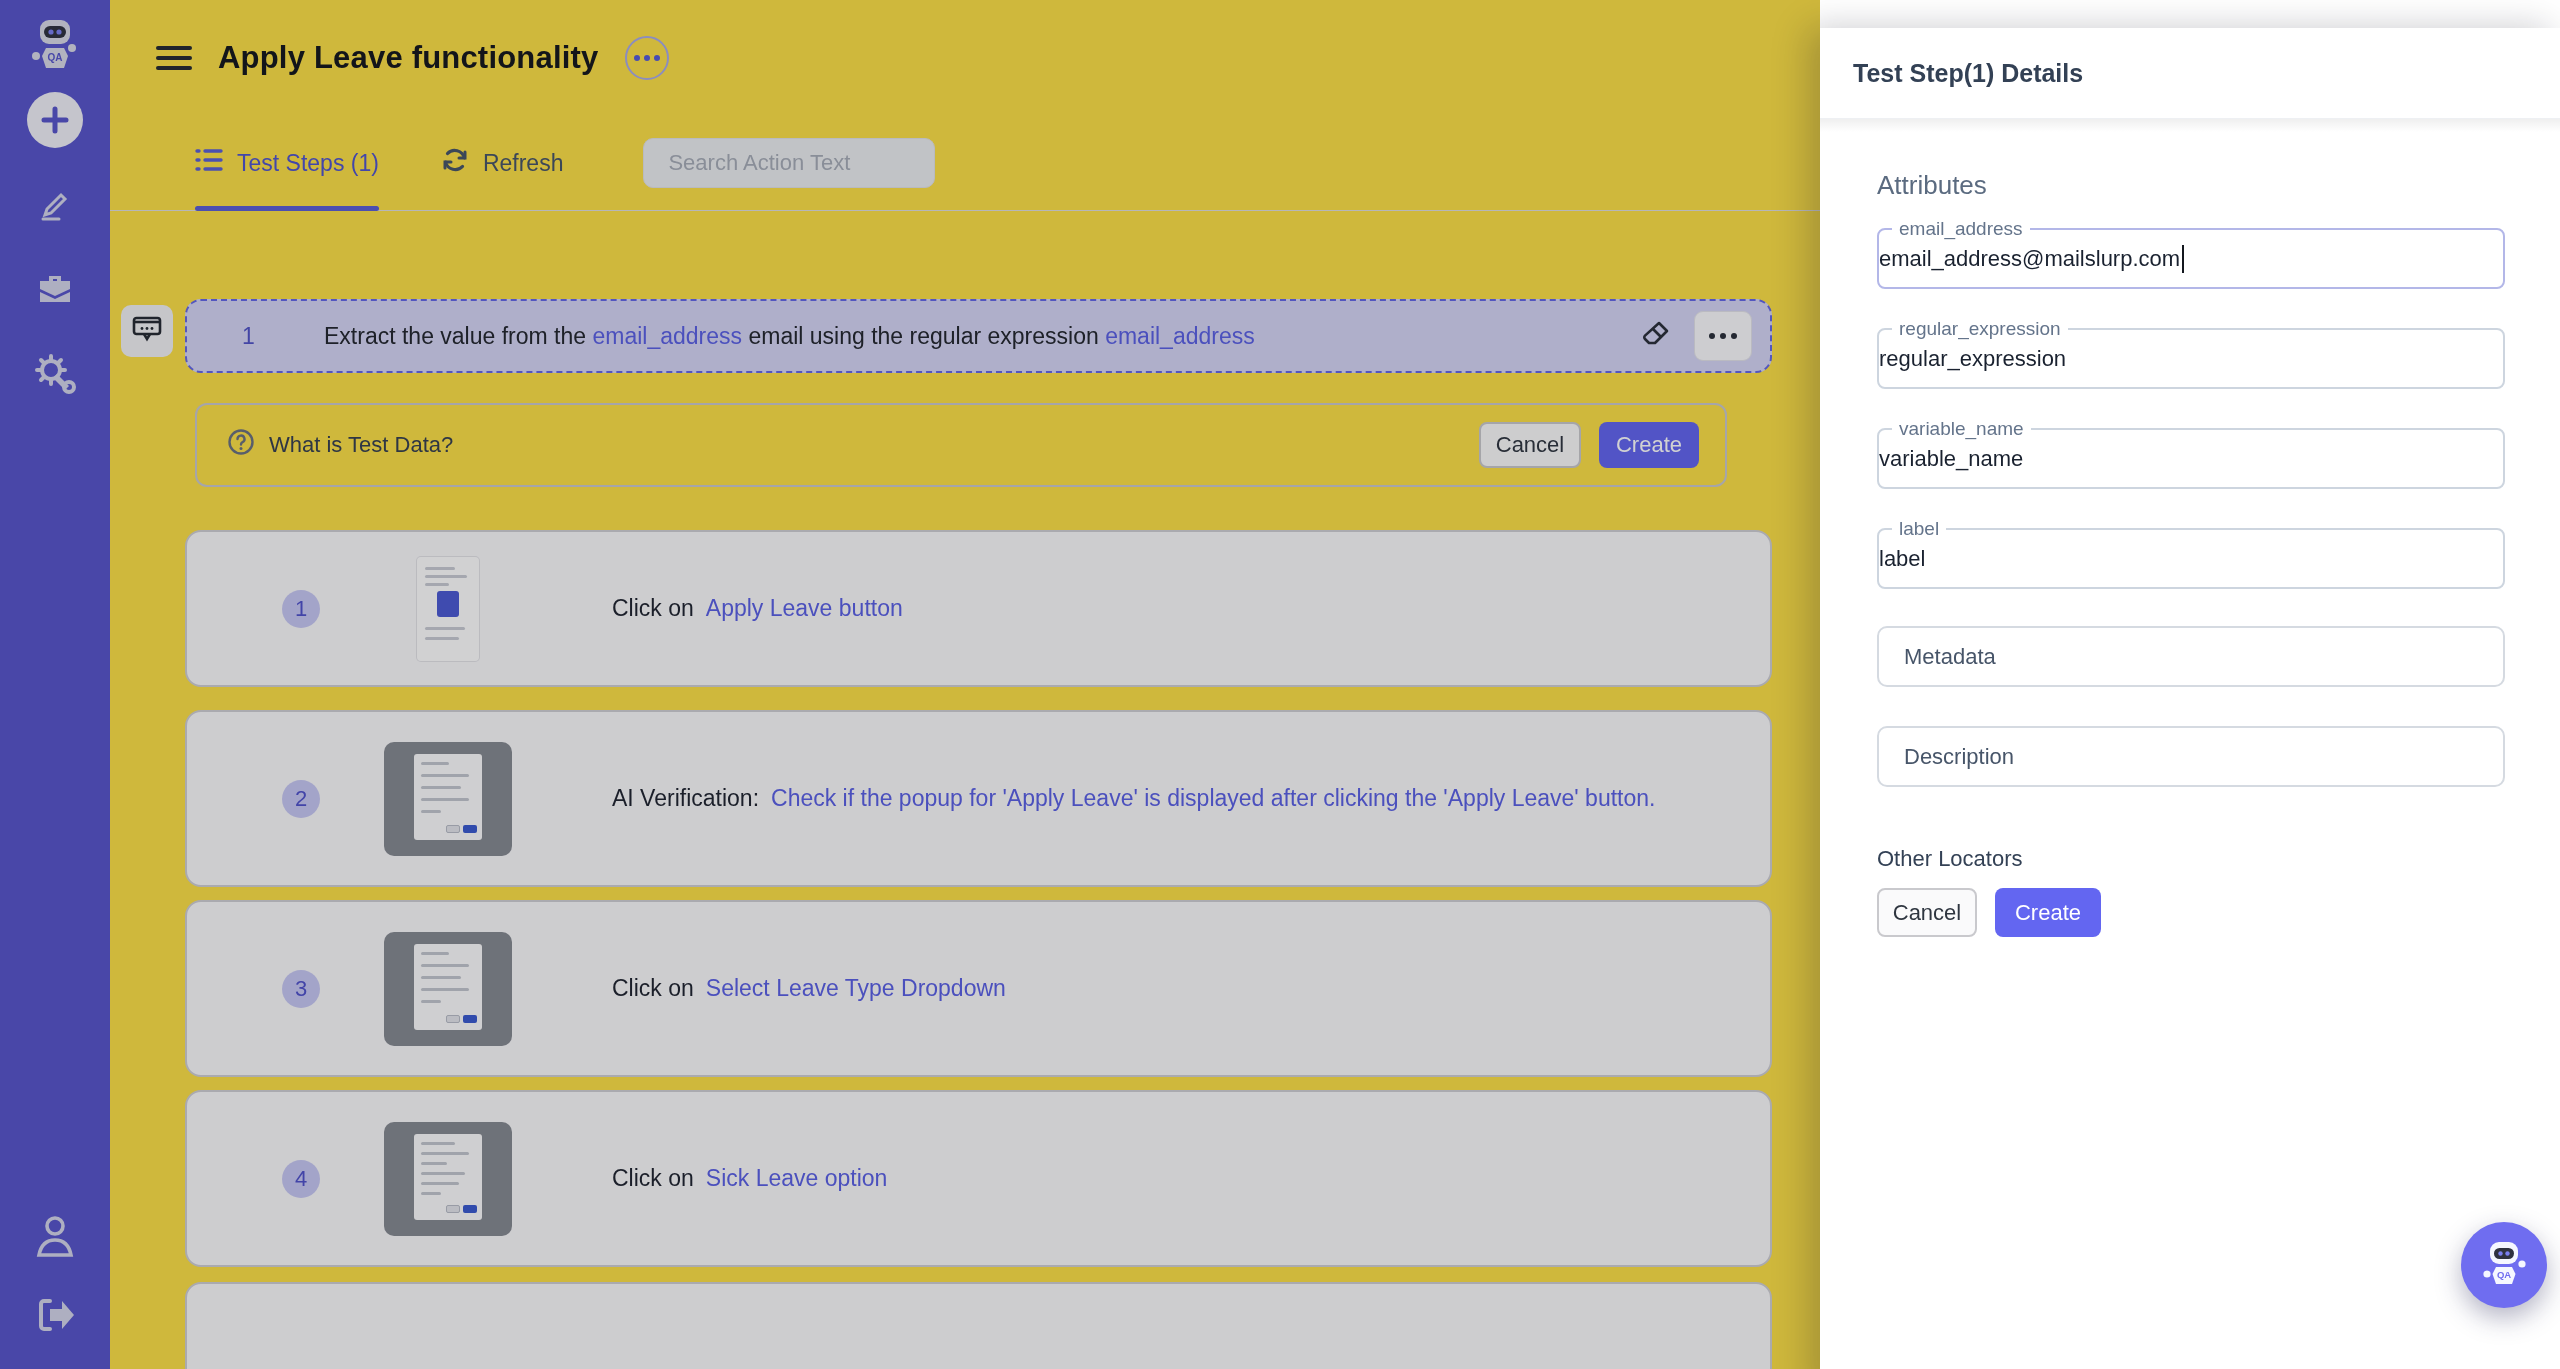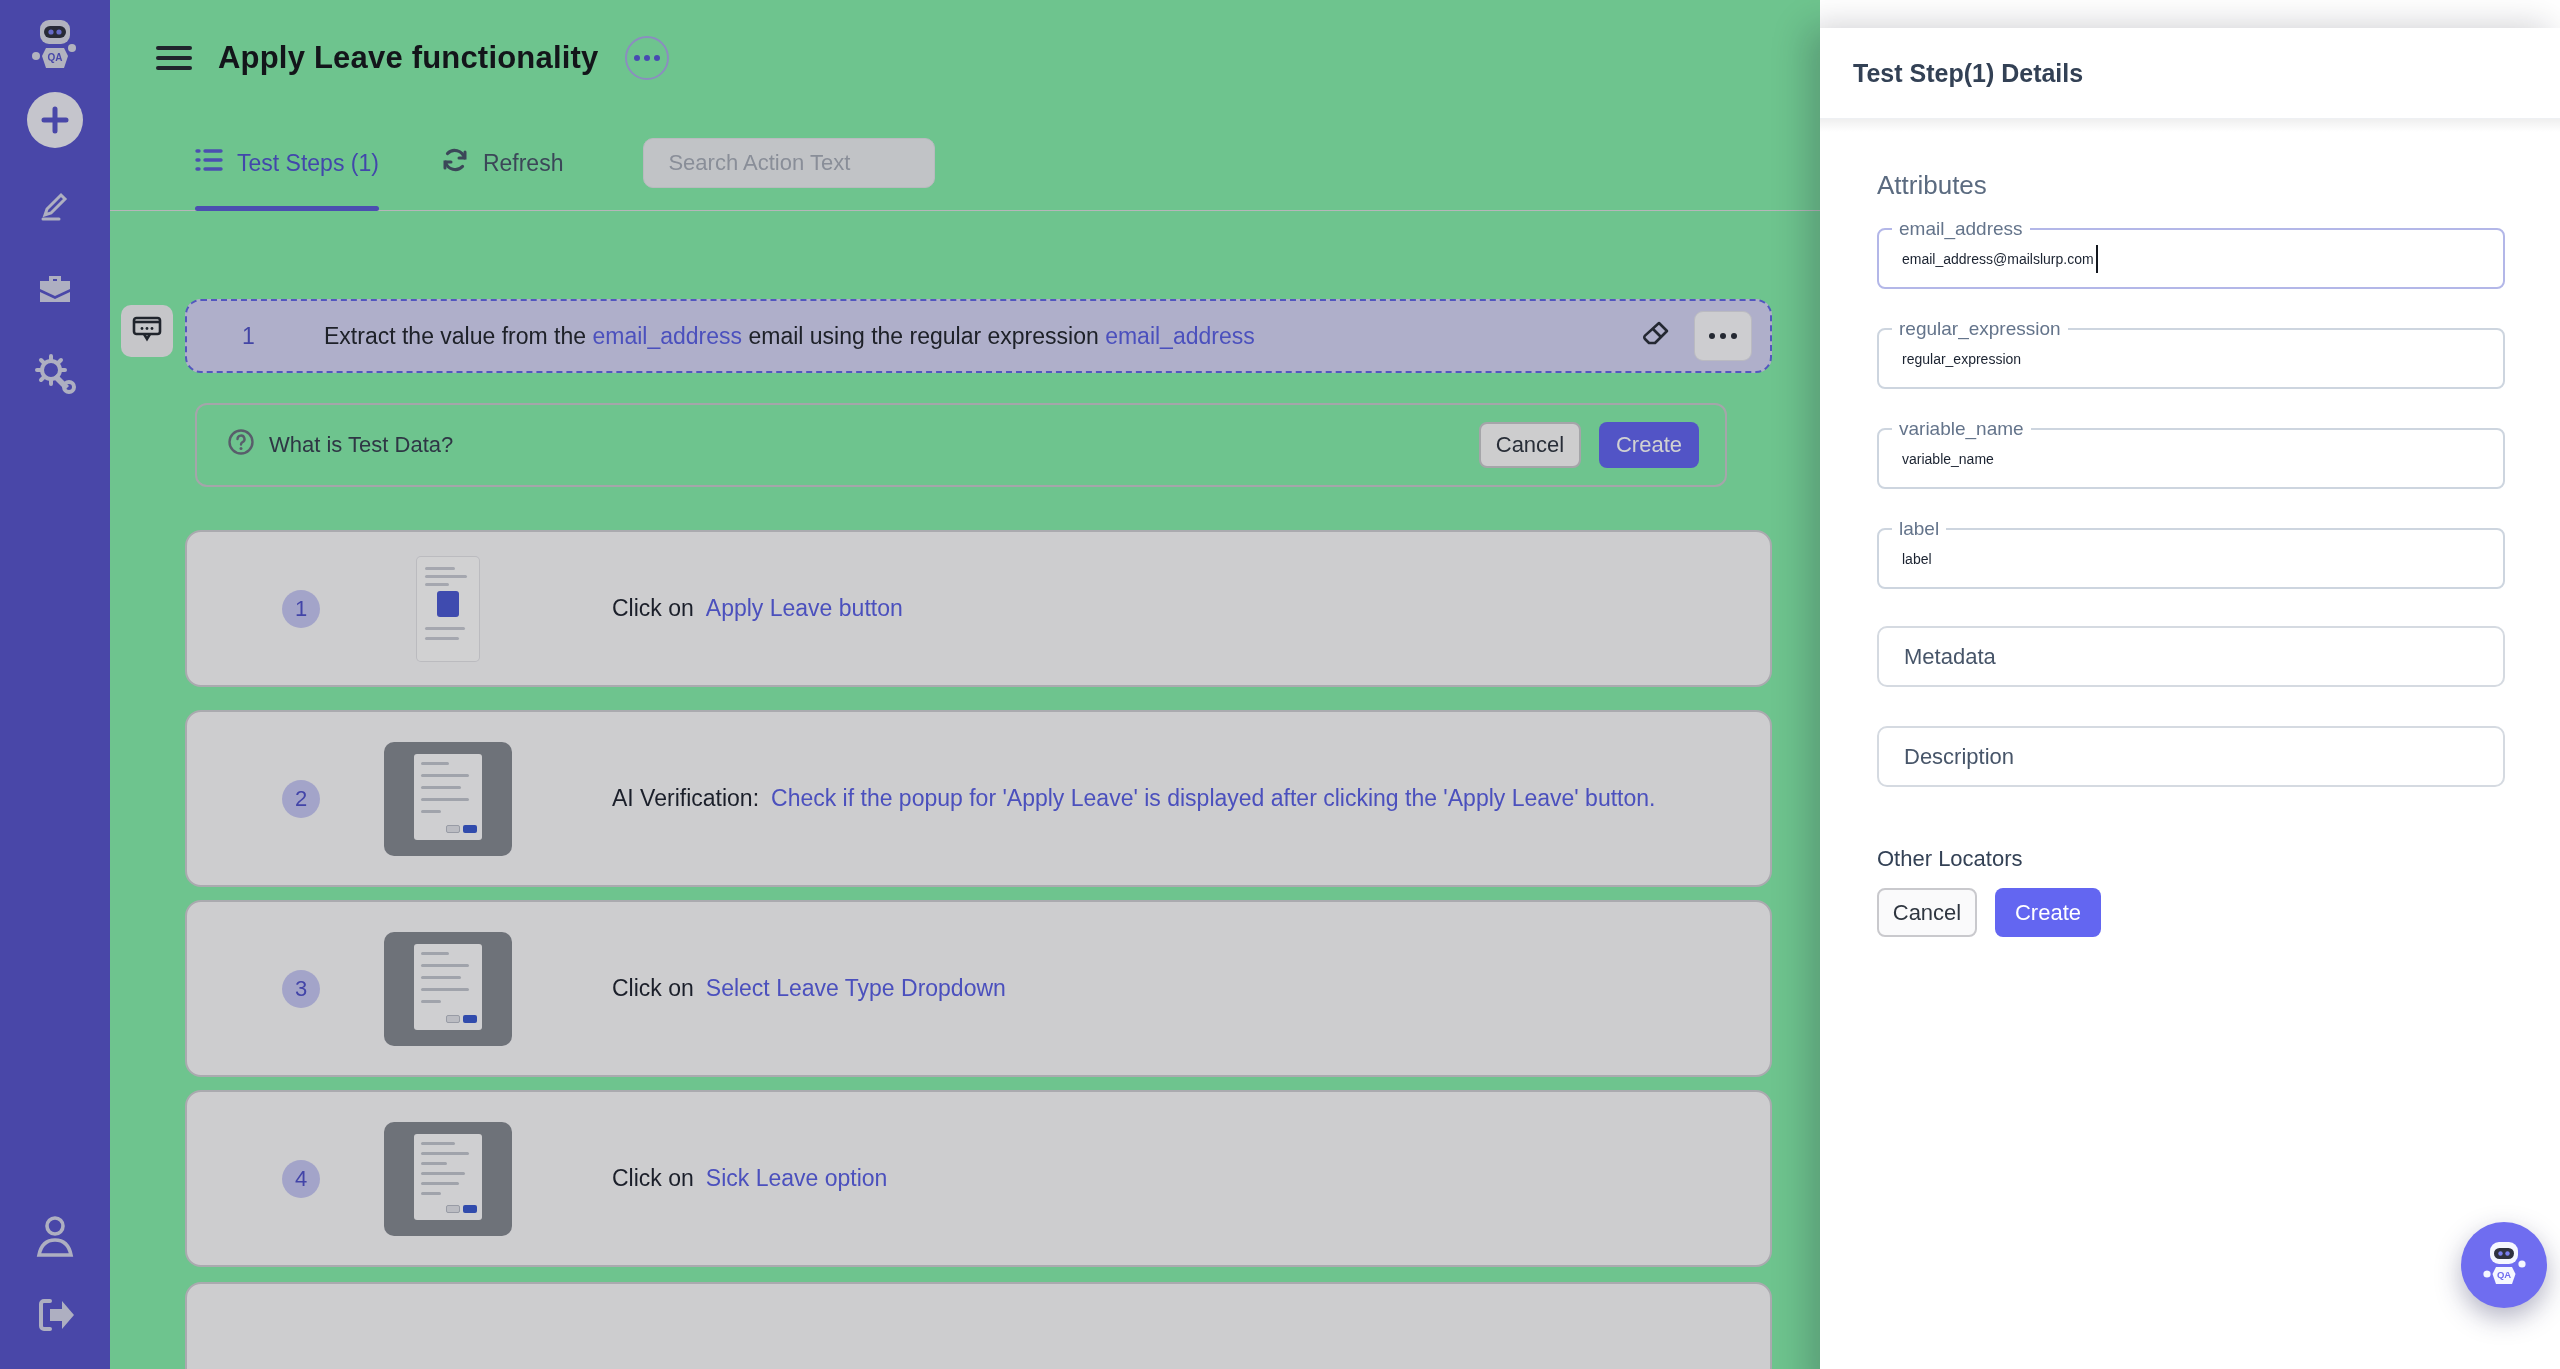--- a/index.html
+++ b/index.html
@@ -7,21 +7,21 @@
               font-family:"Liberation Sans", sans-serif; }
   .stage { position:relative; width:2508px; height:1369px; }
 
   
   .sidebar { position:absolute; left:0; top:0; width:110px; height:1369px; background:#5856cc; z-index:10; }
   .sb-item { position:absolute; left:0; width:110px; display:flex; justify-content:center; }
   .sb-icon svg { display:block; }
   .add-btn { width:56px; height:56px; border-radius:50%; background:#f1f1f8; display:flex; align-items:center; justify-content:center; cursor:pointer; }
 
   
-  .main { position:absolute; left:110px; top:0; width:1710px; height:1369px; background:#86efac; overflow:hidden; z-index:20; }
+  .main { position:absolute; left:110px; top:0; width:1710px; height:1369px; background:#fde047; overflow:hidden; z-index:20; }
   .app-header { position:absolute; left:0; top:0; width:1710px; height:116px; display:flex; align-items:center; padding-left:46px; }
   .burger { width:36px; cursor:pointer; }
   .burger div { height:4px; background:#262b33; border-radius:2px; margin:6px 0; }
   .page-title { margin-left:26px; font-size:31px; font-weight:bold; color:#15181d; letter-spacing:.2px; }
   .more-btn { margin-left:26px; width:44px; height:44px; border-radius:50%; border:2px solid #a9ace8; display:flex; align-items:center; justify-content:center; gap:4px; cursor:pointer; background:transparent; }
   .more-btn i { width:6px; height:6px; border-radius:50%; background:#565cd8; }
 
   .tabbar { position:absolute; left:0; top:116px; width:1710px; height:95px; border-bottom:1px solid #dedee2; display:flex; align-items:center; padding-left:85px; }
   .tab { display:flex; align-items:center; gap:14px; height:95px; position:relative; cursor:pointer; font-size:23px; color:#475569; font-weight:500; }
   .tab.active { color:#4f55cf; }
@@ -67,21 +67,21 @@
 
   
   .panel { position:absolute; left:1820px; top:0; width:740px; height:1369px; background:#fff; z-index:60; box-shadow:-12px 0 34px rgba(15,15,30,0.22);margin-top:28px; }
   .panel-header { height:90px; display:flex; align-items:center; padding-left:33px; }
   .panel-title { font-size:25px; font-weight:600; color:#334155; }
   .panel-divider { height:14px; background:linear-gradient(#00000010, transparent); border-top:1px solid #eef0f3; }
   .attributes-label { position:absolute; left:57px; top:142px; font-size:26px; color:#5b6b80; }
   .field { position:absolute; left:57px; width:628px; height:61px; border-radius:8px; border:2px solid #cdd5df; background:#fff; }
   .field.focused { border-color:#b3b7e8; }
   .field .flabel { position:absolute; top:-12px; left:13px; background:#fff; padding:0 7px; font-size:19px; color:#64748b; }
-  .field .fvalue { display:flex; align-items:center; height:100%; padding-left:23px; font-size:14px; color:#1a2230;text-align:right; }
+  .field .fvalue { display:flex; align-items:center; height:100%; font-size:22px; color:#1a2230;text-align:right; }
   .caret { display:inline-block; width:2px; height:28px; background:#14181f; margin-left:2px; }
   .accordion { position:absolute; left:57px; width:628px; height:61px; border-radius:10px; border:2px solid #d5dae1; display:flex; align-items:center; padding-left:25px; font-size:22px; color:#475569; cursor:pointer; }
   .other-locators { position:absolute; left:57px; top:818px; font-size:22px; font-weight:500; color:#334155; }
   .panel-actions { position:absolute; left:57px; top:860px; display:flex; }
   .panel-actions .btn-ghost { width:100px; height:49px; border-width:2px; }
   .panel-actions .btn-primary { width:106px; height:49px; }
   .fab { position:absolute; left:641px; top:1194px; width:86px; height:86px; border-radius:50%; background:#6f6df0; box-shadow:0 10px 26px rgba(40,40,90,0.35); display:flex; align-items:center; justify-content:center; cursor:pointer; }
 </style>
 </head>
 <body>

